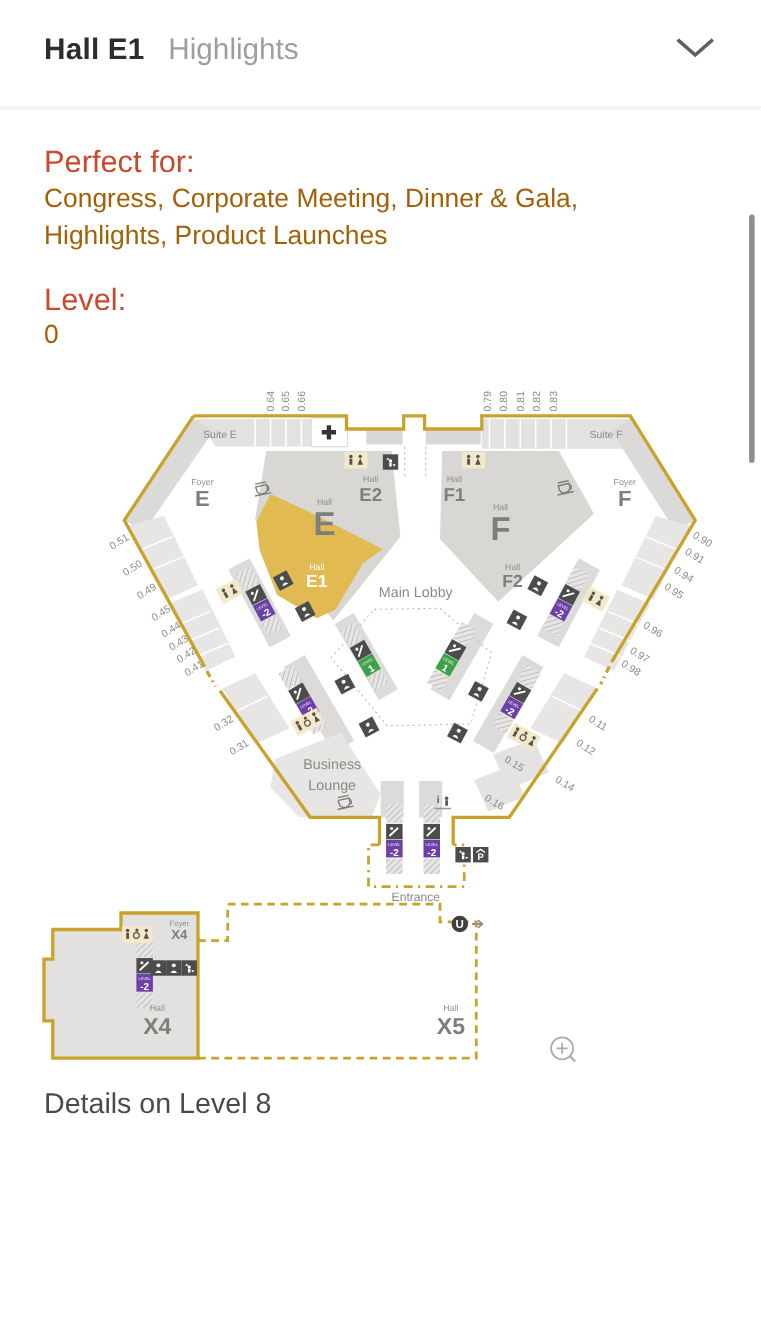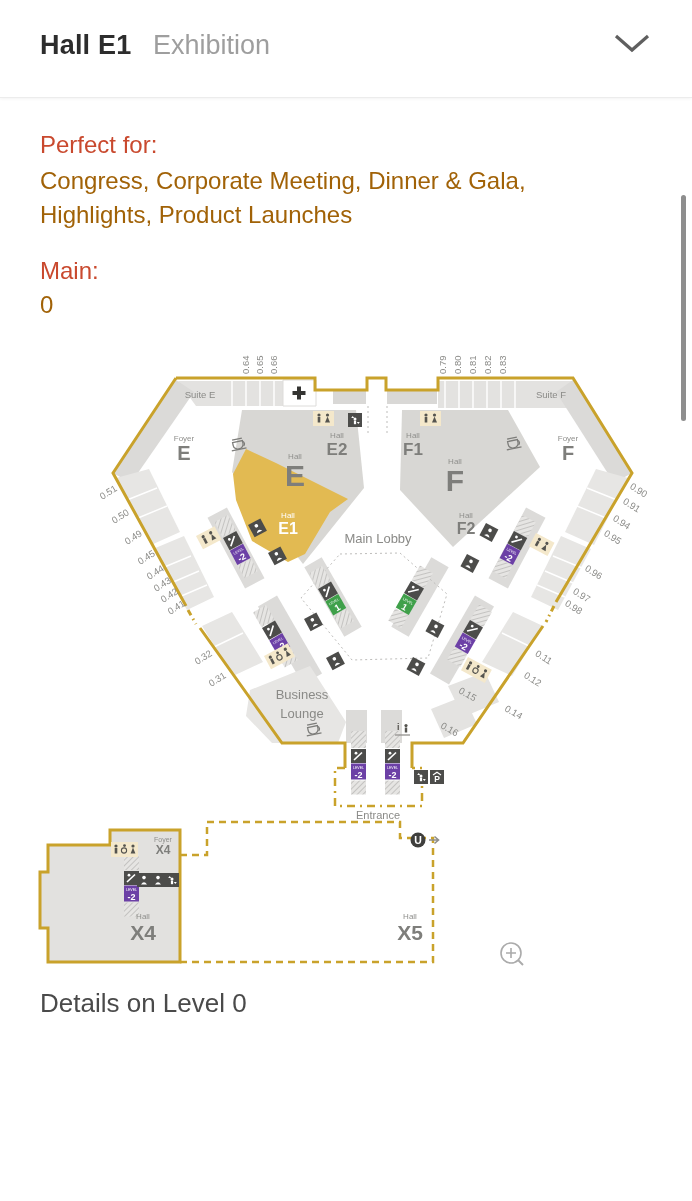--- a/index.html
+++ b/index.html
@@ -5,21 +5,21 @@
   html,body{margin:0;padding:0;background:#fff;}
   .screen{position:relative;width:692px;height:1013px;background:#fff;overflow:hidden;
           font-family:"Liberation Sans",sans-serif;}
   
   .hdr{position:absolute;left:0;top:0;width:692px;height:97px;background:#fff;
        border-bottom:1px solid #ececec;box-shadow:0 1px 3px rgba(0,0,0,.05);z-index:5;}
   .hdr-title{position:absolute;left:40px;top:30px;font-size:27px;color:#2d2d2d;font-weight:700;letter-spacing:.2px;}
   .hdr-sub{position:absolute;left:153px;top:30px;font-size:27px;color:#9e9e9e;font-weight:400;}
   .chev{position:absolute;right:40px;top:30px;width:40px;height:28px;cursor:pointer;}
   
-  .lbl-red{position:absolute;left:40px;font-size:24px;color:#c9492e;}
+  .lbl-red{position:absolute;left:40px;font-size:28px;color:#c9492e;}
   .txt-dark{position:absolute;left:40px;font-size:24px;color:#a16207;line-height:34px;}
   .scrollthumb{position:absolute;left:681px;top:195px;width:5px;height:226px;background:#8e8e8e;border-radius:3px;}
   
   .map{position:absolute;left:0;top:340px;}
   svg text{font-family:"Liberation Sans",sans-serif;}
   .roomnum{font-size:9.5px;fill:#8a8a87;}
   .smalllbl{font-size:8px;fill:#8f8f8c;}
   .biglbl{fill:#7e7e7b;font-weight:700;}
   
   .details{position:absolute;left:40px;top:988px;font-size:26px;color:#4a4a4a;}
@@ -29,30 +29,30 @@
          border:1px solid #d9d9d9;border-top:2px solid #a9a9a9;box-sizing:border-box;cursor:pointer;}
   .thumb svg{display:block;margin:4px auto 0 auto;}
 </style>
 </head>
 <body>
 
 <div class="screen">
 
   <div class="hdr">
     <span class="hdr-title">Hall E1</span>
-    <span class="hdr-sub">Exhibition</span>
+    <span class="hdr-sub">Highlights</span>
     <svg class="chev" viewBox="0 0 40 28">
       <path d="M4,6 L20,20 L36,6" fill="none" stroke="#5f5f5f" stroke-width="3.2"></path>
     </svg>
   </div>
 
   <div class="lbl-red" style="top:131px">Perfect for:</div>
   <div class="txt-dark" style="top:164px">Congress, Corporate Meeting, Dinner &amp; Gala,</div>
   <div class="txt-dark" style="top:198px">Highlights, Product Launches</div>
-  <div class="lbl-red" style="top:257px">Main:</div>
+  <div class="lbl-red" style="top:257px">Level:</div>
   <div class="txt-dark" style="top:288px">0</div>
   <div class="scrollthumb"></div>
 
   <svg class="map" width="692" height="648" viewBox="0 0 692 648">
     <defs>
       <pattern id="hatch" width="4" height="4" patternUnits="userSpaceOnUse" patternTransform="rotate(45)">
         <rect width="4" height="4" fill="#E6E5E3"></rect>
           <line x1="0" y1="0" x2="0" y2="4" stroke="#ADACAA" stroke-width="1.2"></line>
       </pattern>
 
@@ -336,21 +336,21 @@
         <text transform="translate(572,270) rotate(32)">0.98</text>
         <text transform="translate(542,320) rotate(32)">0.11</text>
         <text transform="translate(531,342) rotate(32)">0.12</text>
         <text transform="translate(466,357) rotate(30)">0.15</text>
         <text transform="translate(448,392) rotate(30)">0.16</text>
         <text transform="translate(512,375) rotate(30)">0.14</text>
       </g>
     </g>
   </svg>
 
-  <div class="details">Details on Level 0</div>
+  <div class="details">Details on Level 8</div>
   <div class="details-underline"></div>
 
   <div class="thumb">
     <svg width="96" height="92" viewBox="20 20 660 630">
       <use href="#mapAll"></use>
     </svg>
   </div>
 
 </div>
 

